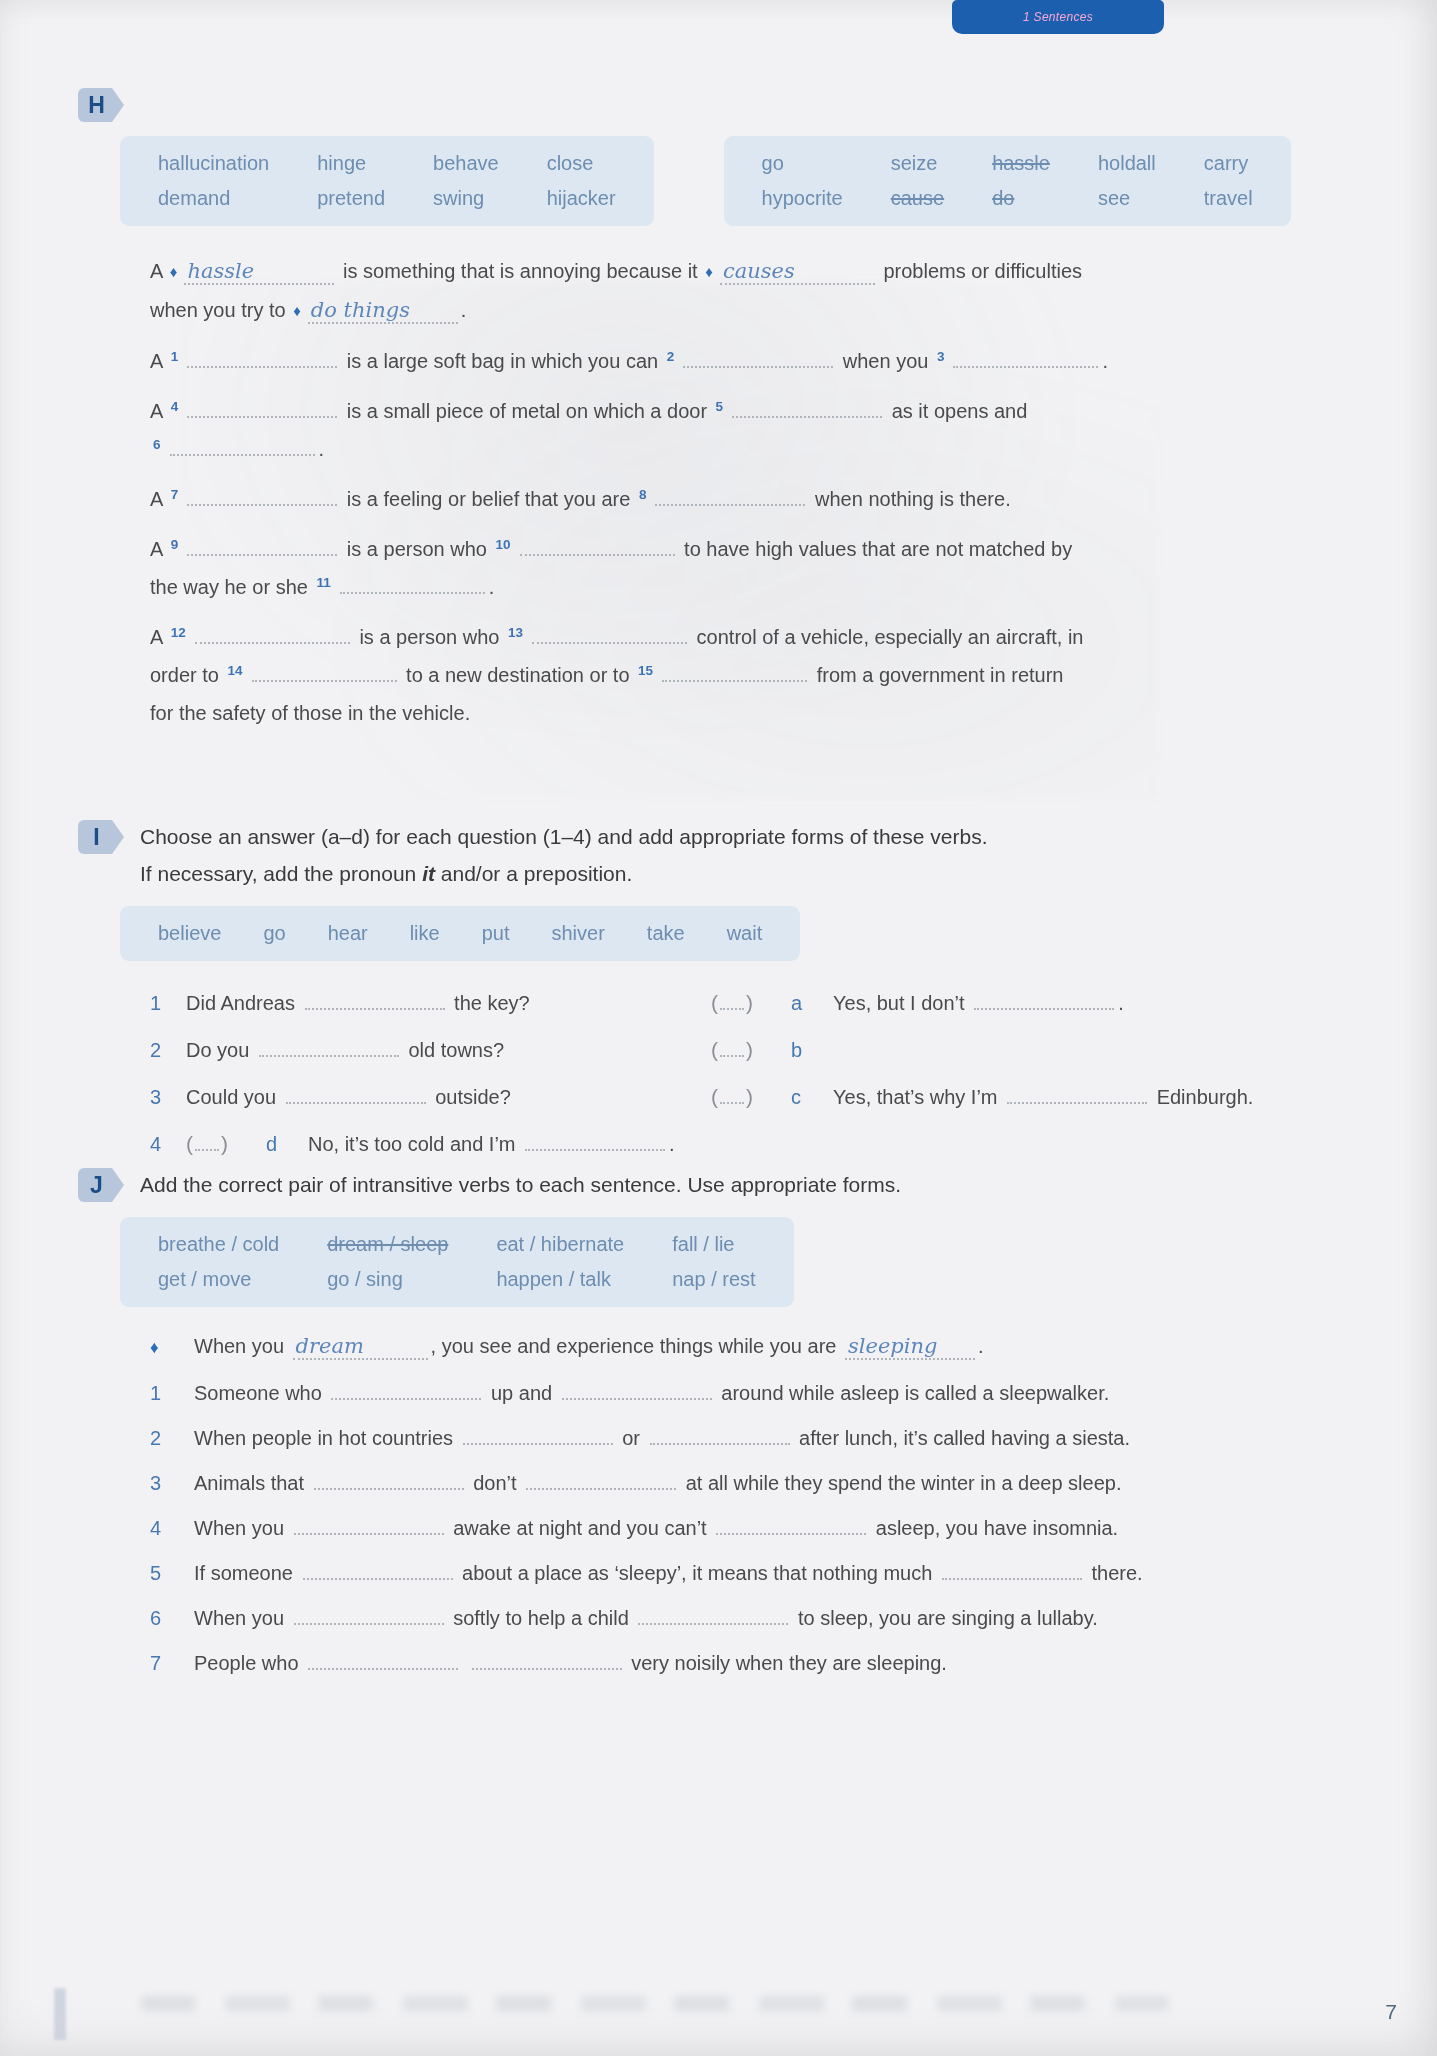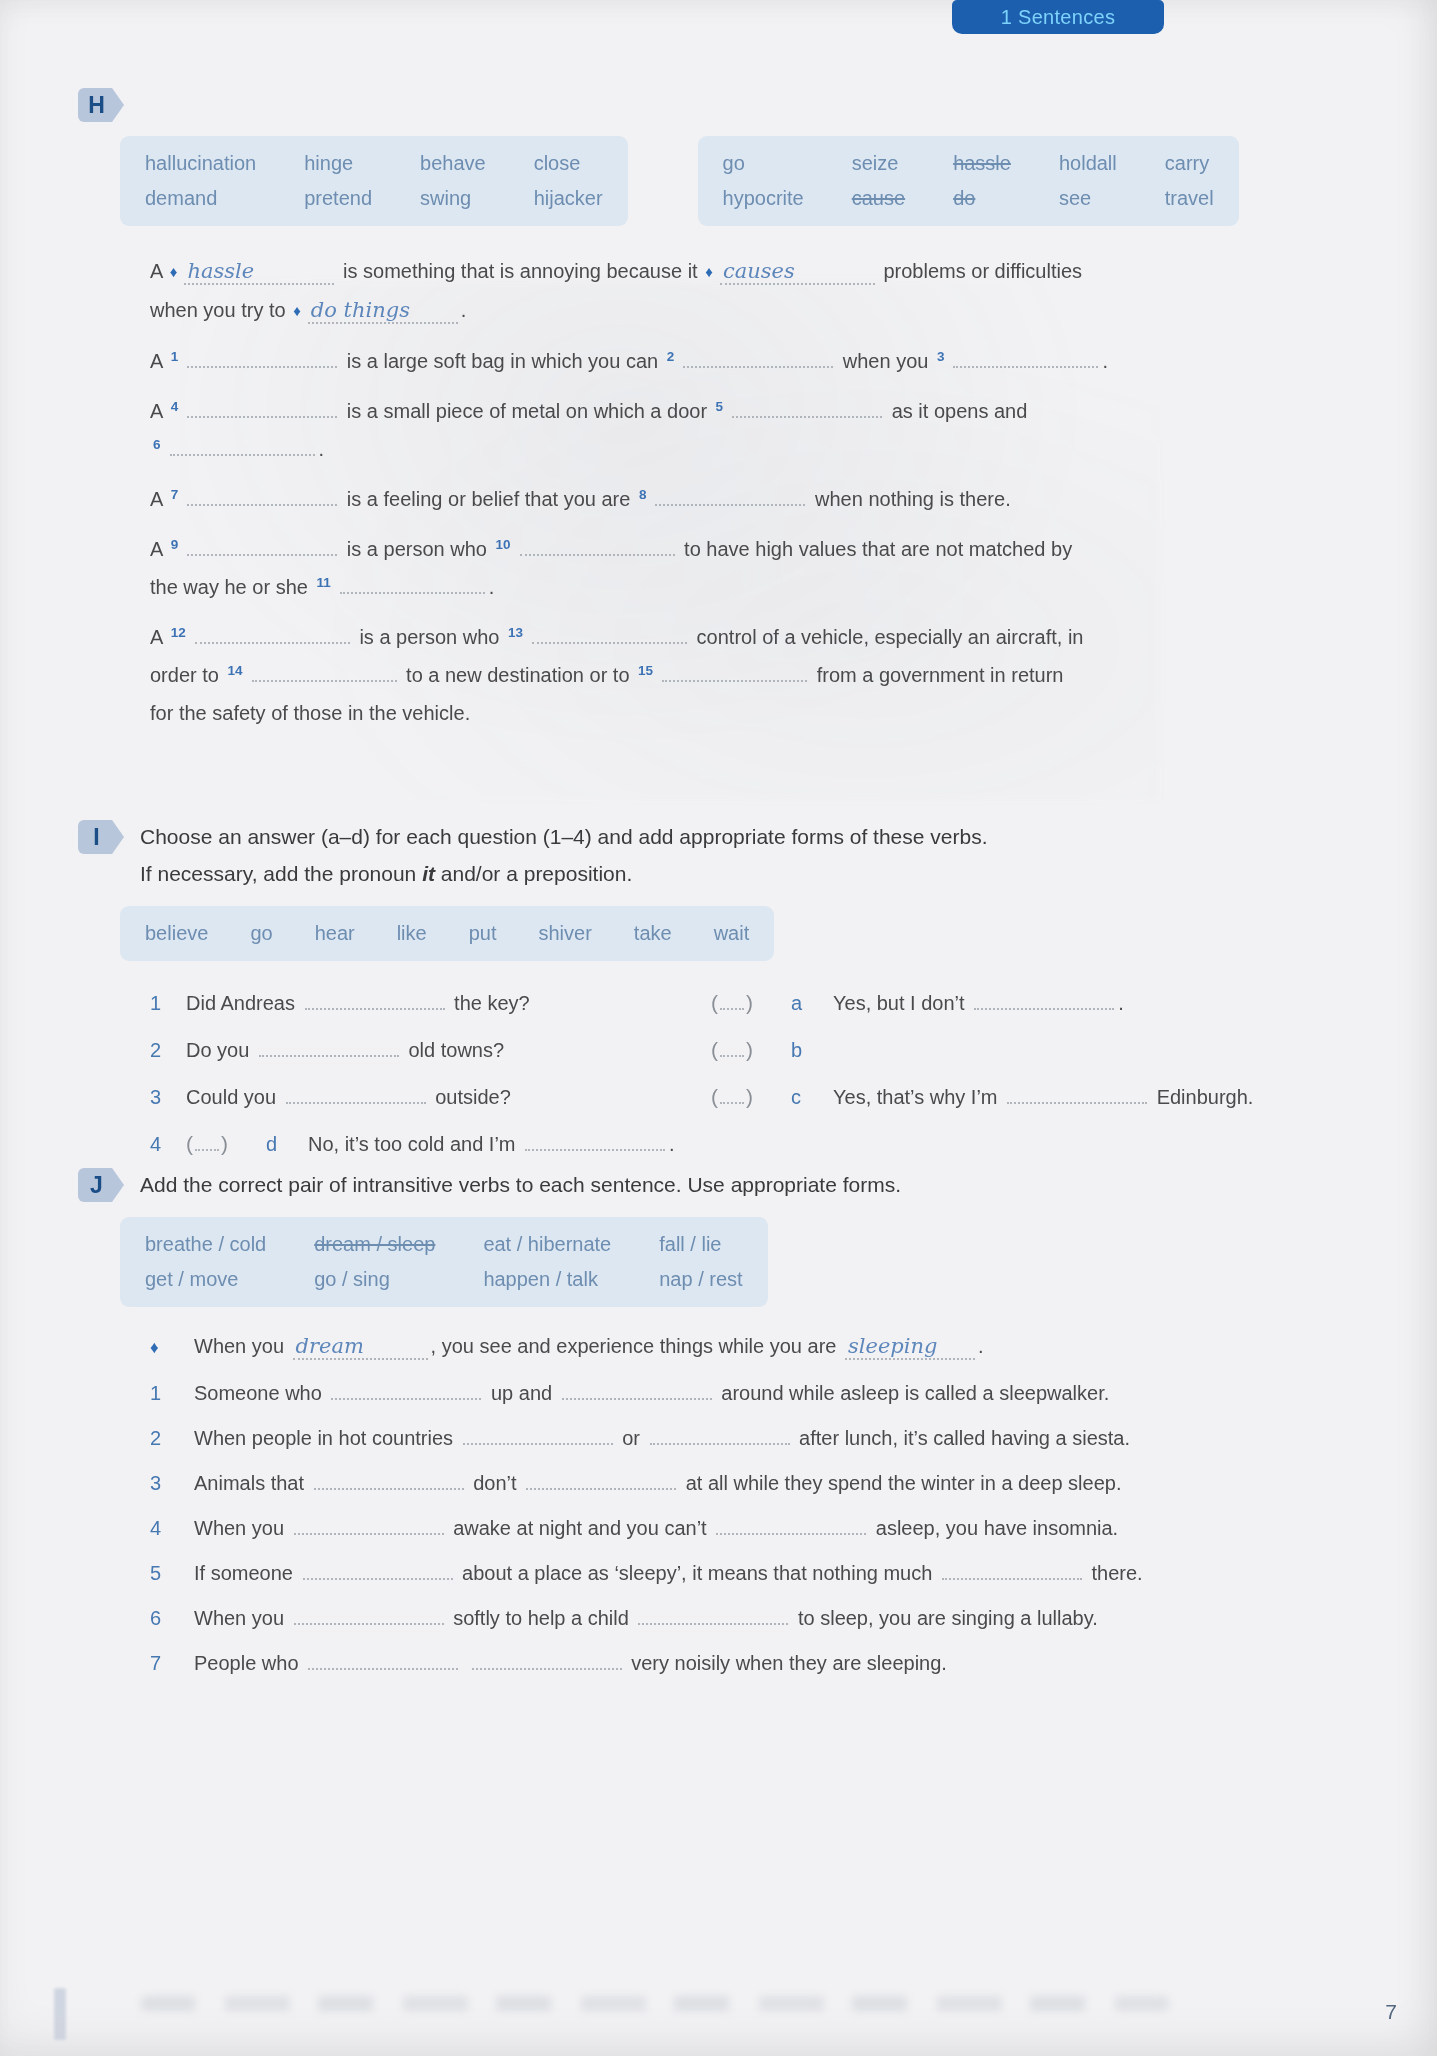--- a/index.html
+++ b/index.html
@@ -1,35 +1,35 @@
 <!DOCTYPE html>
 <html><head>
 <meta charset="utf-8">
 <style>
   html,body{margin:0;padding:0;background:#dcdcde;}
   .page{position:relative;width:1437px;height:2056px;margin:0 auto;background:#f2f2f4;
         font-family:"Liberation Sans",sans-serif;overflow:hidden;
         box-shadow:inset -16px 0 34px rgba(0,0,0,.05), inset 0 -22px 40px rgba(0,0,0,.045), inset 0 10px 20px rgba(0,0,0,.02);}
   
-  .tab{position:absolute;left:952px;top:0;width:212px;height:34px;background:#1c5fae;color:#7dd3fc;
-       font-size:20px;display:flex;align-items:center;justify-content:center;border-radius:5px 5px 10px 10px;
-       letter-spacing:.3px;}
+  .tab{position:absolute;left:952px;top:0;width:212px;height:34px;background:#1c5fae;color:#f9a8d4;
+       font-size:12px;display:flex;align-items:center;justify-content:center;border-radius:5px 5px 10px 10px;
+       letter-spacing:.3px;font-style:italic;}
   
   .sec{position:absolute;left:78px;}
   .sec-h{top:86px;} .sec-i{top:818px;} .sec-j{top:1166px;}
   .hdr{display:flex;gap:16px;align-items:flex-start;}
   .badge{width:46px;height:34px;background:#b7c6da;clip-path:polygon(0 0,74% 0,100% 50%,74% 100%,0 100%);
          border-radius:6px;color:#1b4d87;font-weight:bold;font-size:23px;display:flex;align-items:center;
          justify-content:center;padding-right:9px;box-sizing:border-box;flex:0 0 46px;margin-top:2px;}
   .instr{font-size:21px;line-height:37px;color:#3a3a3c;}
   .iline{white-space:nowrap;}
   .bi{font-weight:700;font-style:italic;}
   
   .boxes{display:flex;gap:70px;margin:14px 0 0 42px;}
-  .wbox{background:#dde7f1;border-radius:9px;padding:10px 25px;display:grid;column-gap:48px;
+  .wbox{background:#dde7f1;border-radius:9px;padding:10px 38px;display:grid;column-gap:48px;
         font-size:20px;line-height:35px;color:#6d8db1;width:max-content;}
   .cols4{grid-template-columns:repeat(4,auto);}
   .cols5{grid-template-columns:repeat(5,auto);}
   .cols8{grid-template-columns:repeat(8,auto);column-gap:42px;}
   .word{white-space:nowrap;}
   .strike{text-decoration:line-through;text-decoration-thickness:2px;}
   
   .sents{margin:26px 0 0 72px;font-size:20px;color:#4a4a4c;}
   .sent{margin-bottom:12px;}
   .sline{line-height:38px;min-height:38px;white-space:nowrap;}

